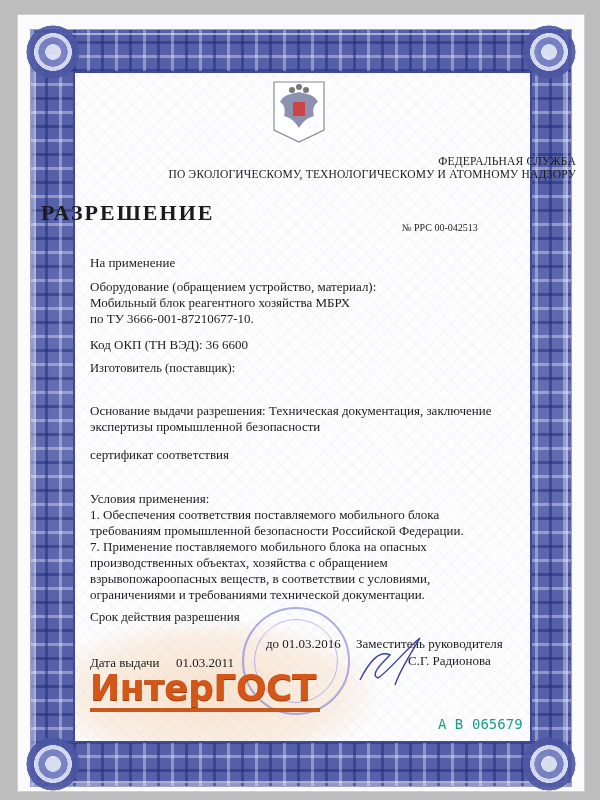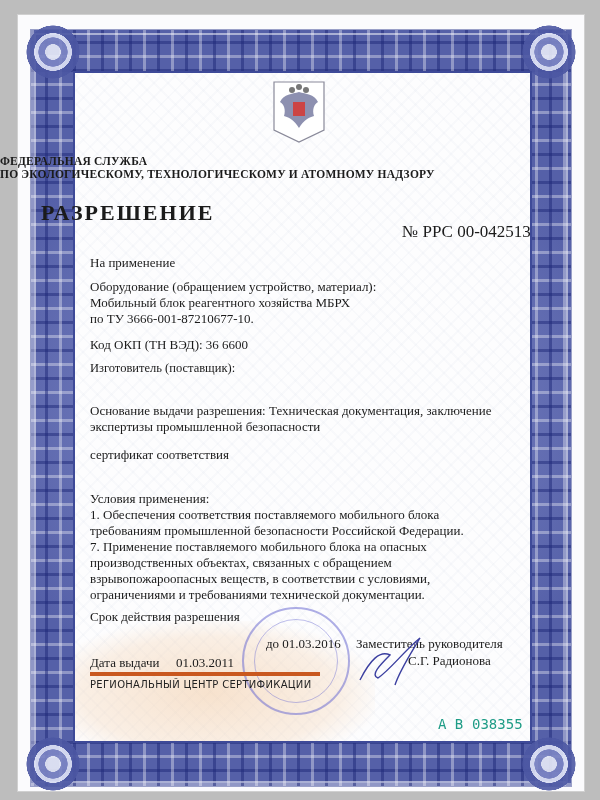--- a/index.html
+++ b/index.html
@@ -13,21 +13,21 @@
     border:1px solid #9aa0c8; }
   .frame::before { content:""; position:absolute; inset:3px; border:2px solid rgba(255,255,255,0.5); }
   .corner { position:absolute; width:60px; height:60px; border-radius:50%; background:radial-gradient(circle, #e8ebf8 0 18%, #7c85c4 19% 34%, #dfe3f6 35% 44%, #4c57a3 45% 62%, transparent 63%); opacity:.9; }
   .inner { position:absolute; left:42px; top:41px; width:455px; height:668px; background:#fdfdfe; border:2px solid #3e4a98;
     background-image:
       repeating-linear-gradient(45deg, rgba(190,200,220,0.08) 0 2px, transparent 2px 10px),
       repeating-linear-gradient(-45deg, rgba(190,200,220,0.08) 0 2px, transparent 2px 10px); }
   .map-bg { position:absolute; left:0; bottom:0; width:300px; height:120px; background:radial-gradient(ellipse at 45% 60%, rgba(244,212,180,0.65) 0%, rgba(244,212,180,0.35) 55%, transparent 75%); }
   .emblem { position:absolute; left:272px; top:80px; width:54px; height:64px; }
   .abs { position:absolute; color:#1b1b1b; white-space:nowrap; }
-  .agency { left:0; width:576px; text-align:left; font-size:11.5px; font-weight:bold; letter-spacing:0.2px; }
+  .agency { left:0; width:576px; text-align:right; font-size:11.5px; font-weight:normal; letter-spacing:0.2px; }
   .title { left:0; width:600px; text-align:left; top:200px; font-size:22px; font-weight:bold; letter-spacing:2px;padding-left:41px; }
   .body { font-size:13px; left:90px; }
   .stamp { position:absolute; left:242px; top:607px; width:108px; height:108px; border-radius:50%; border:2px solid rgba(110,110,210,0.55); box-sizing:border-box; }
   .stamp::after { content:""; position:absolute; inset:10px; border-radius:50%; border:1px solid rgba(110,110,210,0.45); }
   .logo { position:absolute; left:90px; top:670px; }
   .logo-word { font-family:"DejaVu Sans", sans-serif; font-weight:bold; font-size:36px; color:#d4571a; letter-spacing:-0.5px; line-height:36px; text-shadow:0 1px 0 #a23a08; }
   .logo-line { height:4px; background:#c9581f; width:230px; margin-top:2px; }
   .logo-sub { font-family:"DejaVu Sans", sans-serif; font-size:10px; color:#222; letter-spacing:0.3px; margin-top:3px; }
   .serial { font-family:"DejaVu Sans Mono", monospace; color:#1e9c86; font-size:14px; }
 </style>
@@ -51,54 +51,54 @@
   <path d="M27 12 C20 14 12 14 8 22 C12 24 14 30 12 36 C18 38 22 40 27 48 C32 40 36 38 42 36 C40 30 42 24 46 22 C42 14 34 14 27 12 Z" fill="#8d90b0"></path>
   <rect x="21" y="22" width="12" height="14" fill="#c44"></rect>
   <circle cx="20" cy="10" r="3" fill="#777"></circle>
     <circle cx="34" cy="10" r="3" fill="#777"></circle>
     <circle cx="27" cy="7" r="3" fill="#777"></circle>
 </svg>
 
 <div class="abs agency" style="top:155px">ФЕДЕРАЛЬНАЯ СЛУЖБА</div>
 <div class="abs agency" style="top:168px">ПО ЭКОЛОГИЧЕСКОМУ, ТЕХНОЛОГИЧЕСКОМУ И АТОМНОМУ НАДЗОРУ</div>
 <div class="abs title">РАЗРЕШЕНИЕ</div>
-<div class="abs body" style="left:402px;top:222px;font-size:17px">№  РРС 00-042513</div>
+<div class="abs body" style="left:402px;top:222px;font-size:10px">№  РРС 00-042513</div>
 
 <div class="abs body" style="top:255px">На применение</div>
 <div class="abs body" style="top:279px">Оборудование (обращением устройство, материал):</div>
 <div class="abs body" style="top:295px">Мобильный блок реагентного хозяйства МБРХ</div>
 <div class="abs body" style="top:311px">по ТУ 3666-001-87210677-10.</div>
 <div class="abs body" style="top:337px">Код ОКП (ТН ВЭД): 36 6600</div>
 <div class="abs body" style="top:361px;font-size:12.5px">Изготовитель (поставщик):</div>
 
 <div class="abs body" style="top:403px">Основание выдачи разрешения: Техническая документация, заключение</div>
 <div class="abs body" style="top:419px">экспертизы промышленной безопасности</div>
 <div class="abs body" style="top:447px">сертификат соответствия</div>
 
 <div class="abs body" style="top:491px">Условия применения:</div>
 <div class="abs body" style="top:507px">1. Обеспечения соответствия поставляемого мобильного блока</div>
 <div class="abs body" style="top:523px">требованиям промышленной безопасности Российской Федерации.</div>
 <div class="abs body" style="top:539px">7. Применение поставляемого мобильного блока на опасных</div>
-<div class="abs body" style="top:555px">производственных объектах, связанных с обращением</div>
+<div class="abs body" style="top:555px">производственных объектах, хозяйства с обращением</div>
 <div class="abs body" style="top:571px">взрывопожароопасных веществ, в соответствии с условиями,</div>
 <div class="abs body" style="top:587px">ограничениями и требованиями технической документации.</div>
 
 <div class="abs body" style="top:609px">Срок действия разрешения</div>
 <div class="abs body" style="left:266px;top:636px">до 01.03.2016</div>
 
 <div class="stamp"></div>
 
 <div class="abs body" style="left:356px;top:636px">Заместитель руководителя</div>
 <div class="abs body" style="left:408px;top:653px">С.Г. Радионова</div>
 <svg style="position:absolute;left:350px;top:630px" width="90" height="60" viewBox="0 0 90 60">
   <path d="M10 50 C20 30 30 20 40 25 C30 35 20 45 28 48 C40 40 55 20 70 8 C60 25 50 40 45 55" fill="none" stroke="#3b3fa0" stroke-width="1.4"></path>
 </svg>
 
 <div class="abs body" style="top:655px">Дата выдачи</div>
 <div class="abs body" style="left:176px;top:655px">01.03.2011</div>
 
 <div class="logo">
+  <div class="logo-word">ИнтерГОСТ</div>
   <div class="logo-line"></div>
-  <div class="logo-sub">РЕГИОНАЛЬНЫЙ ЦЕНТР СЕРТИФИКАЦИИ</div>
 </div>
 
 <div class="abs serial" style="left:438px;top:716px">А В</div>
-<div class="abs serial" style="left:472px;top:716px">038355</div>
+<div class="abs serial" style="left:472px;top:716px">065679</div>
 
 </body></html>

